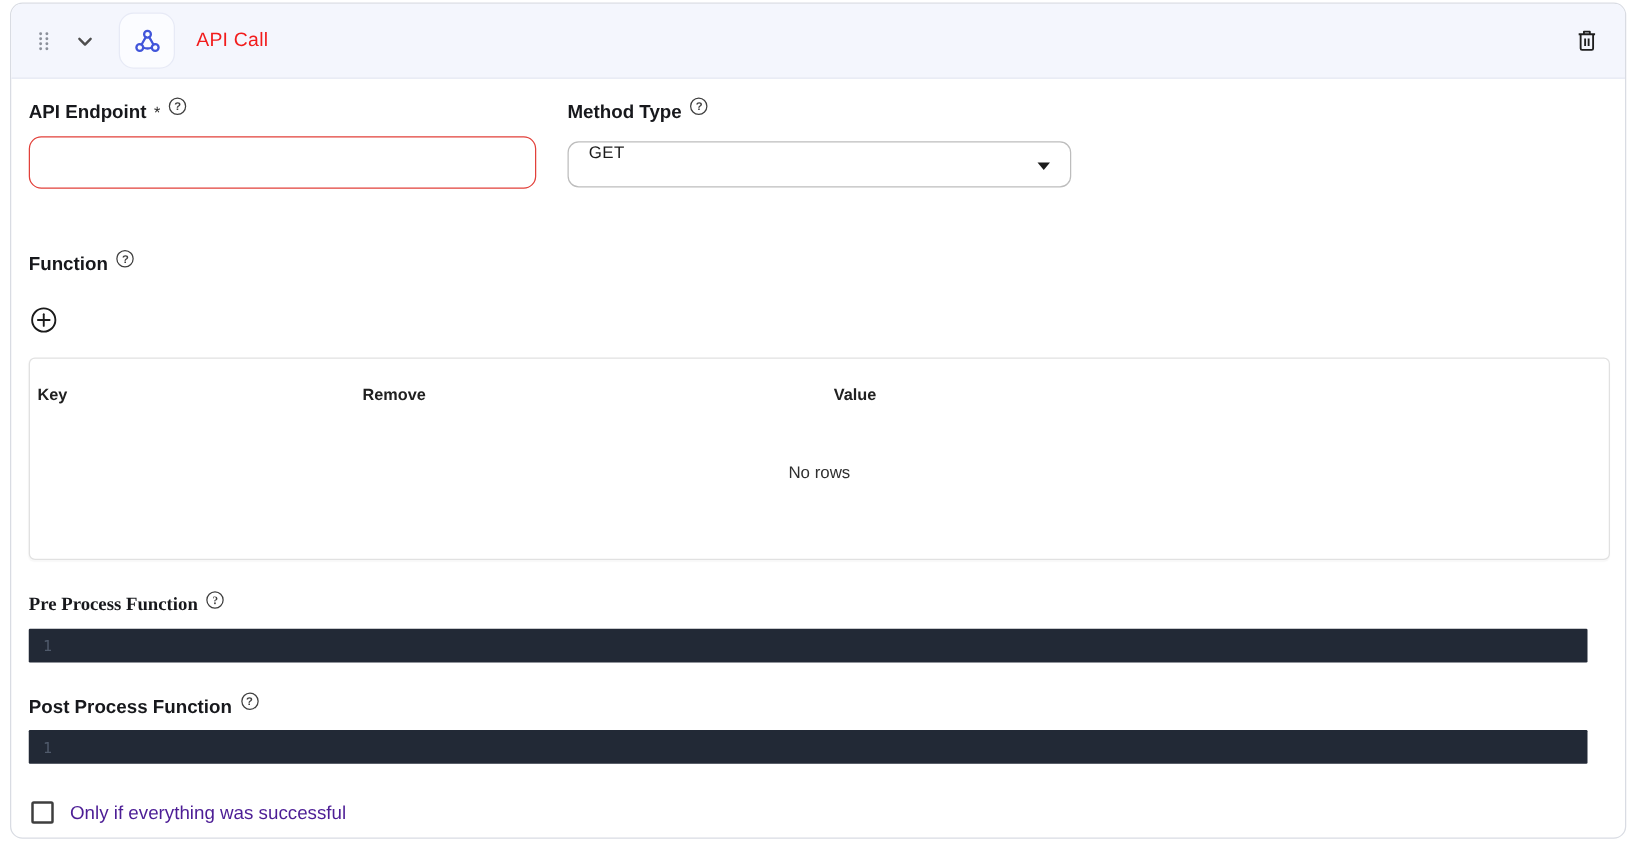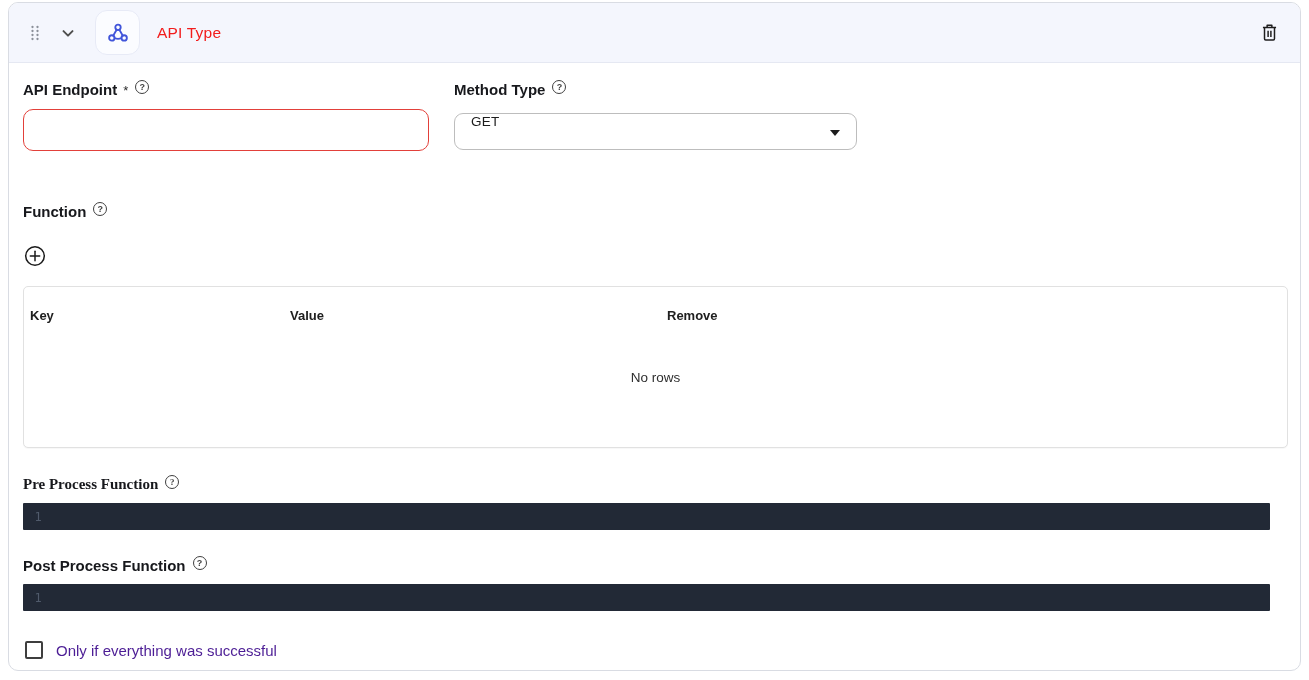--- a/index.html
+++ b/index.html
@@ -20,21 +20,21 @@
   .node-icon-box {
     margin-left: 18px; width: 45px; height: 45px; border-radius: 12px;
     background: #fbfcff; border: 1px solid #e7eaf6;
     display: flex; align-items: center; justify-content: center;
   }
   .hdr-title { margin-left: 17px; color: #f21c1c; font-size: 15.5px; font-weight: 500; letter-spacing: .2px; }
   .hdr-spacer { flex: 1; }
   .trash-btn { display: inline-flex; cursor: pointer; padding: 2px; }
   
   .body { padding: 18px 14px 0 14px; display: flex; flex-direction: column; }
-  .lbl { font-size: 15px; font-weight: 700; color: #17181c; display: inline-flex; align-items: center; }
+  .lbl { font-size: 15px; font-weight: 700; color: #17181c; display: inline-flex; align-items: flex-start; }
   .req { font-weight: 400; font-size: 13px; margin-left: 6px; position: relative; top: 1px; color: #2b2b2b; }
   .help {
     display: inline-flex; align-items: center; justify-content: center;
     width: 14px; height: 14px; border: 1.2px solid #3f3f3f; border-radius: 50%;
     font-size: 9px; font-weight: 700; color: #3f3f3f;
     margin-left: 7px; position: relative; top: -3px; cursor: pointer;
   }
   .row-two { display: flex; }
   .col-endpoint { width: 406px; }
   .col-method { width: 403px; margin-left: 25px; }
@@ -115,21 +115,21 @@
     <span class="node-icon-box">
       <svg width="26" height="26" viewBox="0 0 24 24" fill="none" stroke="#4155da" stroke-width="1.7" stroke-linecap="round">
         <circle cx="12" cy="6.8" r="2.5"></circle>
         <circle cx="6.3" cy="16.6" r="2.5"></circle>
         <circle cx="17.7" cy="16.6" r="2.5"></circle>
         <path d="M10.8 9 C 9.6 10.9, 8.6 12.7, 7.6 14.4"></path>
         <path d="M8.8 16.6 C 10.9 17.6, 13.1 17.6, 15.2 16.6"></path>
         <path d="M13.2 9 C 14.4 10.9, 15.4 12.7, 16.4 14.4"></path>
       </svg>
     </span>
-    <span class="hdr-title">API Type</span>
+    <span class="hdr-title">API Call</span>
     <span class="hdr-spacer"></span>
     <span class="trash-btn">
       <svg width="21" height="21" viewBox="0 0 24 24" fill="none" stroke="#1e1e1e" stroke-width="1.7" stroke-linejoin="round">
         <path d="M4.5 6.2 H19.5"></path>
         <path d="M9.3 6 V3.8 H14.7 V6"></path>
         <path d="M6.3 6.2 V19.2 a1.3 1.3 0 0 0 1.3 1.3 H16.4 a1.3 1.3 0 0 0 1.3-1.3 V6.2"></path>
         <path d="M10.4 10 V17"></path>
         <path d="M13.6 10 V17"></path>
       </svg>
     </span>
@@ -167,22 +167,22 @@
       <svg width="24" height="24" viewBox="0 0 24 24" fill="none" stroke="#1b1b1b" stroke-width="1.5" stroke-linecap="round">
         <circle cx="12" cy="12" r="9.3"></circle>
         <path d="M12 7.3 V16.7"></path>
         <path d="M7.3 12 H16.7"></path>
       </svg>
     </span>
 
     <div class="tbl">
       <div class="tbl-head">
         <span class="hcell">Key</span>
+        <span class="hcell">Remove</span>
         <span class="hcell">Value</span>
-        <span class="hcell">Remove</span>
       </div>
       <div class="no-rows">No rows</div>
     </div>
 
     <span class="lbl fn-lbl-pre">
       <span>Pre Process Function</span>
       <span class="help">?</span>
     </span>
     <div class="code-editor">
       <span class="line-no">1</span>

